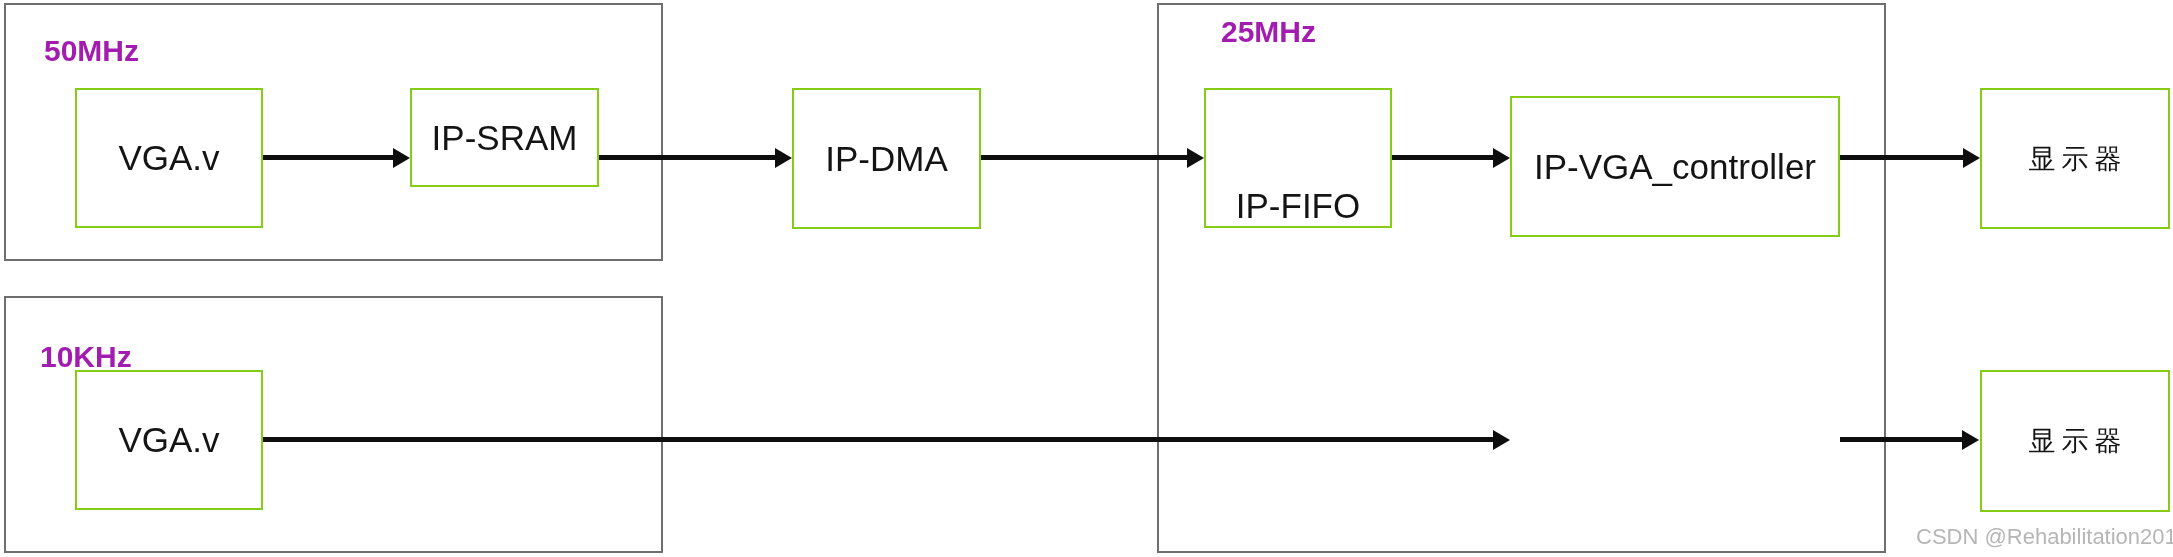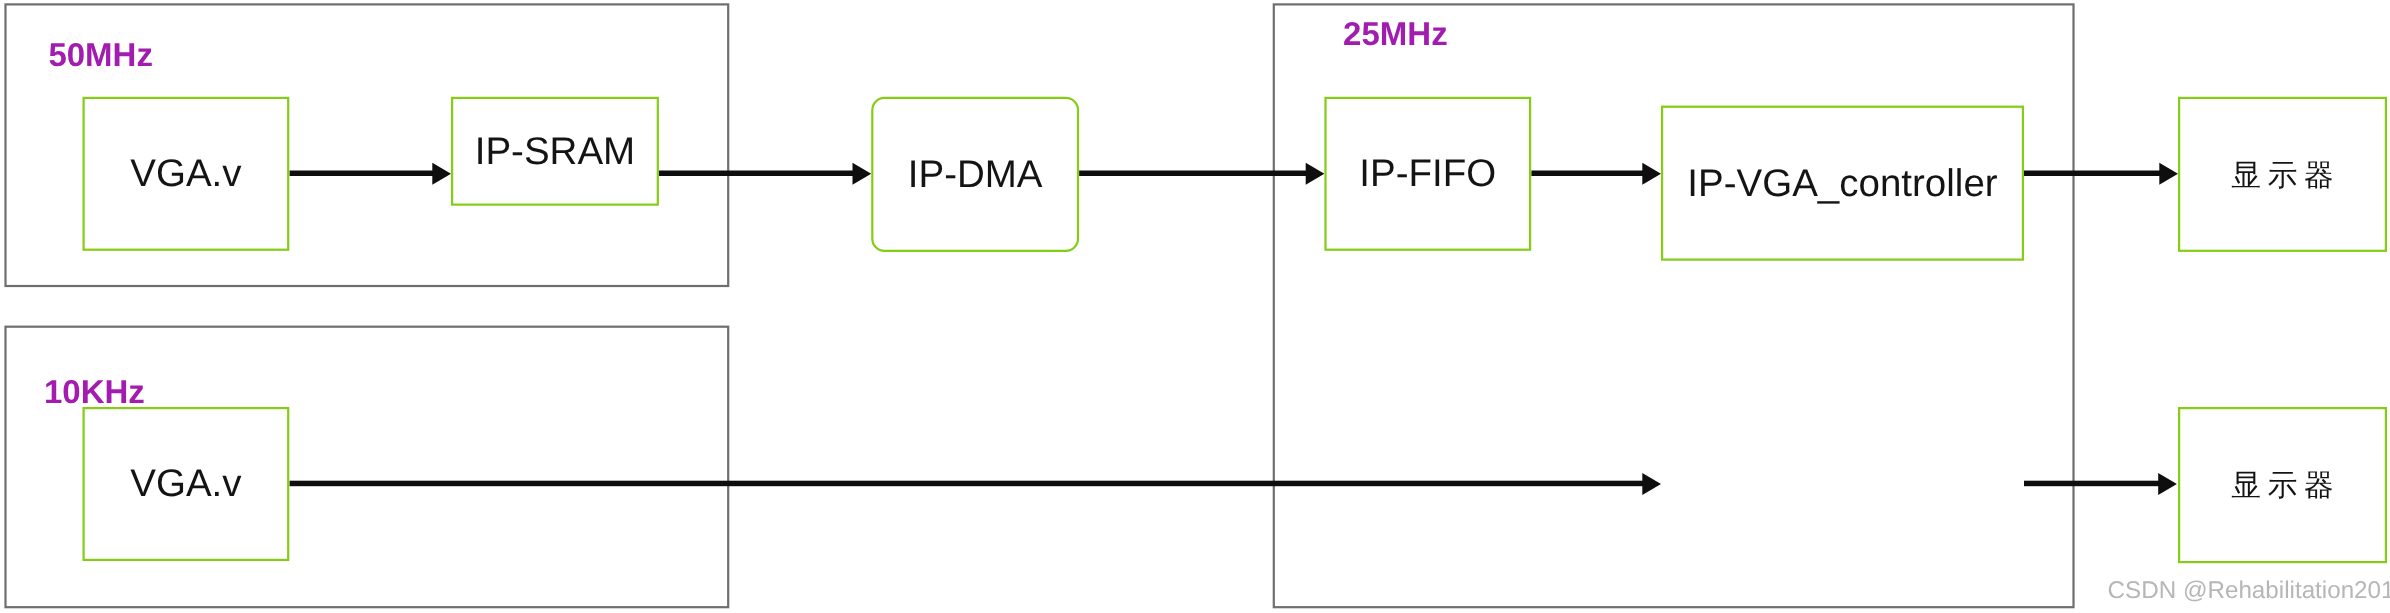--- a/index.html
+++ b/index.html
@@ -102,24 +102,24 @@
 
   <div class="aline" style="left:1840px; top:437px; width:132px;"></div>
   <div class="ahead" style="left:1962px; top:430px;"></div>
 
   <div class="node" style="left:75px; top:88px; width:188px; height:140px;">
     <span>VGA.v</span>
   </div>
   <div class="node" style="left:410px; top:88px; width:189px; height:99px;">
     <span>IP-SRAM</span>
   </div>
-  <div class="node" style="left:792px; top:88px; width:189px; height:141px;border-radius:12px;">
+  <div class="node" style="left:792px; top:88px; width:189px; height:141px;">
     <span>IP-DMA</span>
   </div>
-  <div class="node" style="left:1204px; top:88px; width:188px; height:140px;">
+  <div class="node" style="left:1204px; top:88px; width:188px; height:140px;align-items:flex-end;">
     <span>IP-FIFO</span>
   </div>
   <div class="node" style="left:1510px; top:96px; width:330px; height:141px;">
     <span>IP-VGA_controller</span>
   </div>
   <div class="node cjk" style="left:1980px; top:88px; width:190px; height:141px;">
     <span>显示器</span>
   </div>
 
   <div class="node" style="left:75px; top:370px; width:188px; height:140px;">

